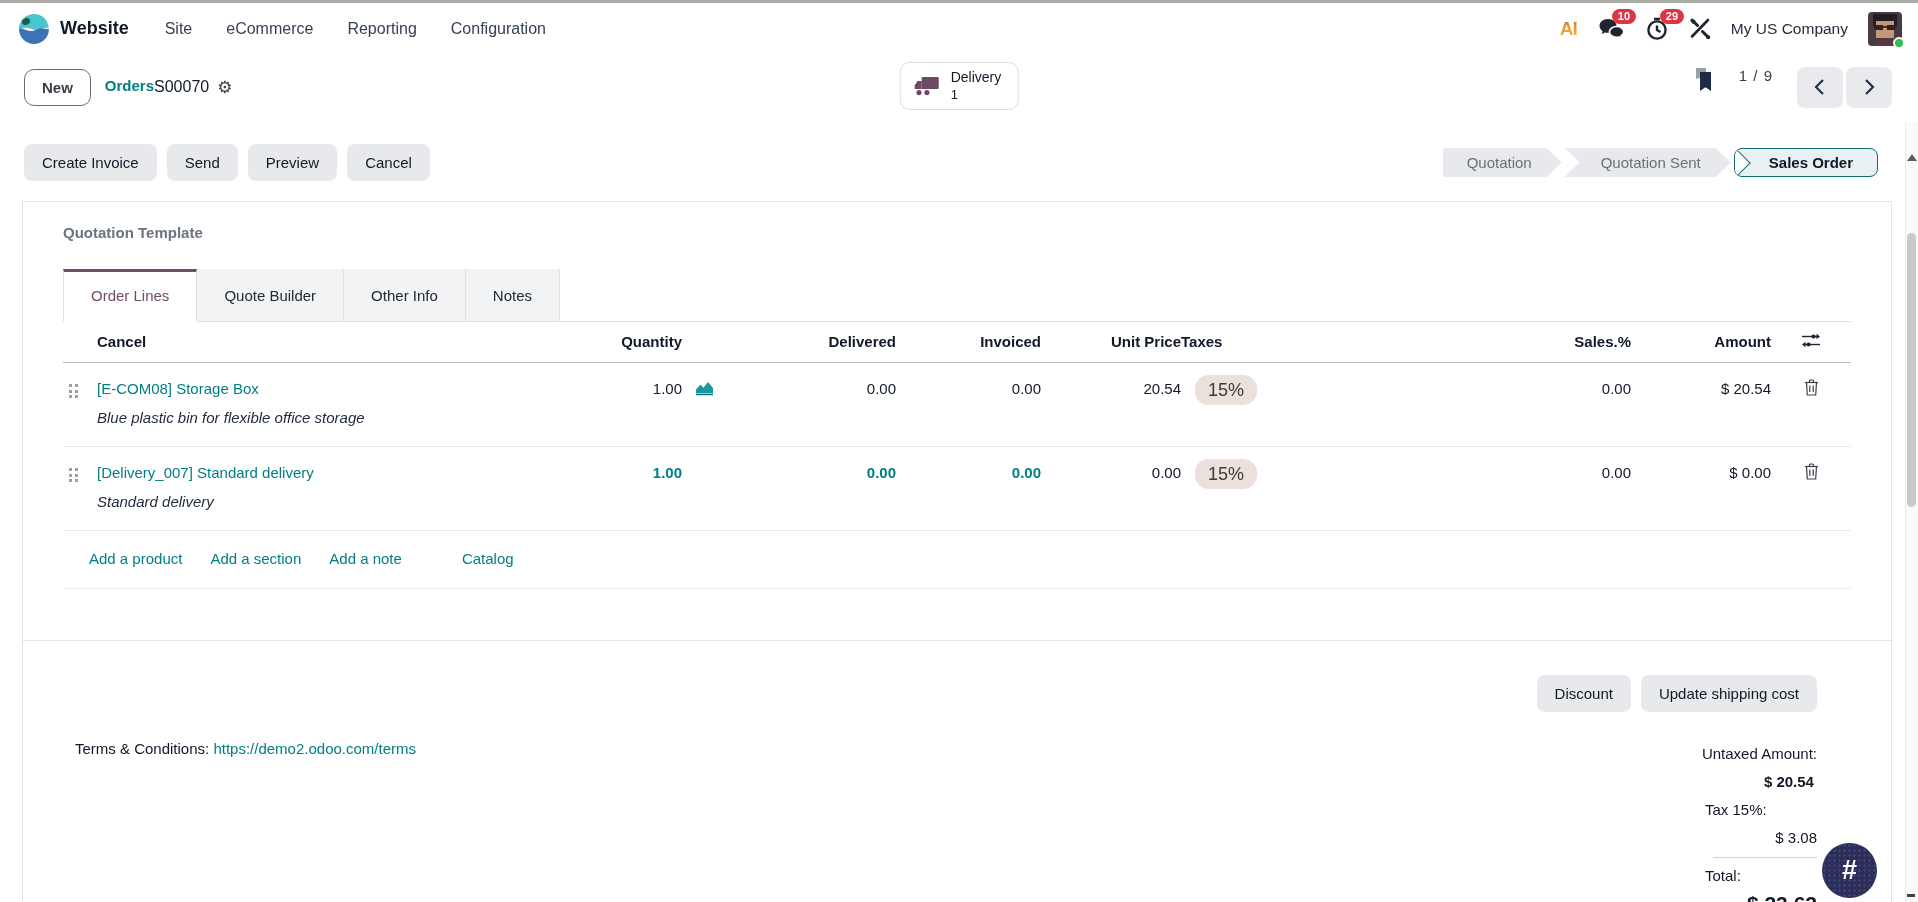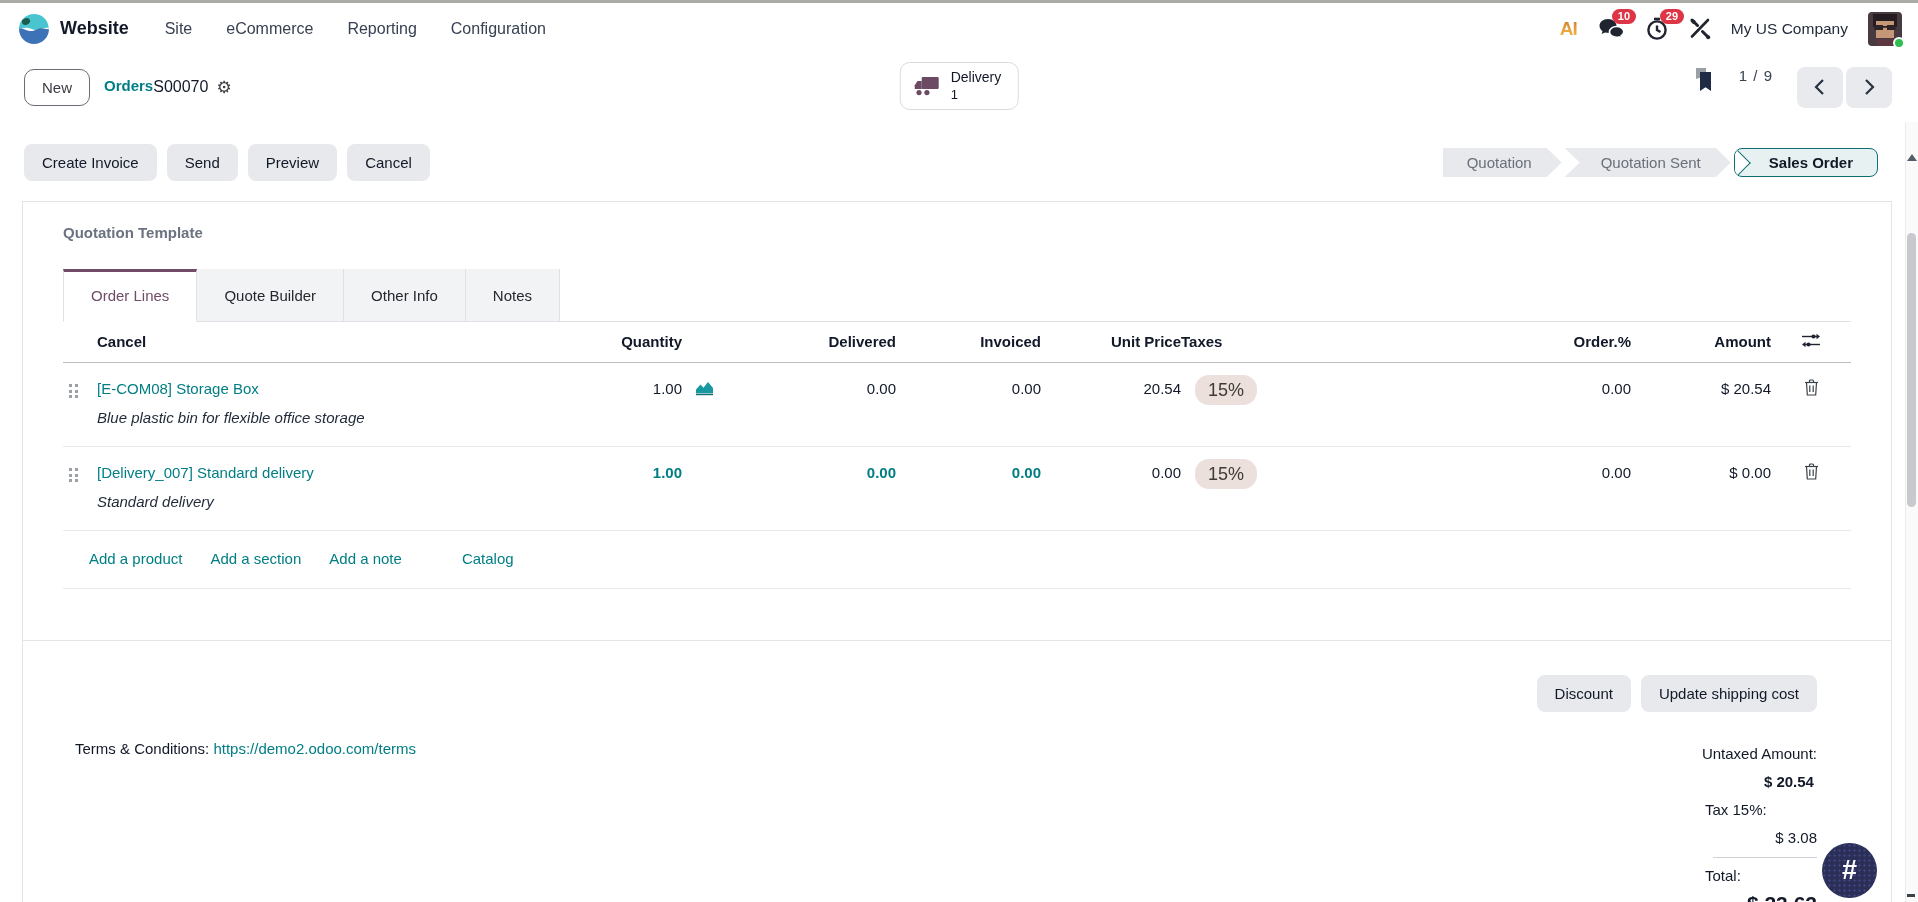--- a/index.html
+++ b/index.html
@@ -24,21 +24,21 @@
     font-size:11px; font-weight:700; padding:2px 6px; border-radius:10px; line-height:1; }
   .company-name { font-size:15.5px; color:#1f2937; }
   .avatar { position:relative; width:34px; height:34px; border-radius:4px; overflow:visible; }
   .avatar svg { border-radius:4px; display:block; }
   .status-dot { position:absolute; right:-3px; bottom:-3px; width:12px; height:12px;
     background:#2fbf4f; border:2px solid #fff; border-radius:50%; }
 
   
   .control-panel { height:66px; display:flex; align-items:center; padding:0 26px 0 24px; position:relative; }
   .btn-new { background:#fff; border:1px solid #6f6a76; border-radius:10px; padding:9px 17px;
-    font-size:15px; font-weight:400; color:#3d3a44; cursor:pointer;text-align:center; }
+    font-size:15px; font-weight:700; color:#3d3a44; cursor:pointer;text-align:center; }
   .breadcrumb { margin-left:14px; display:flex; line-height:1.35; }
   .bc-parent { color:#017e84; font-weight:700; font-size:15px; cursor:pointer; }
   .bc-current { font-size:16px; color:#111827; display:flex; align-items:center; gap:8px; }
   .gear { font-size:17px; color:#3f3f46; cursor:pointer; line-height:1; }
   .smart-btn { position:absolute; left:50%; transform:translateX(-50%); top:8px;
     display:flex; align-items:center; gap:10px; padding:6px 16px 6px 12px; background:#fff;
     border:1px solid #d9dbde; border-radius:10px; cursor:pointer; min-height:46px; }
   .smart-txt { display:flex; flex-direction:column; line-height:1.25; }
   .smart-label { font-size:14px; color:#111827; }
   .smart-count { font-size:13px; color:#111827; }
@@ -271,21 +271,21 @@
   <div class="otable">
     <div class="trow thead">
       <div></div>
       <div>Cancel</div>
       <div class="r">Quantity</div>
       <div></div>
       <div class="r">Delivered</div>
       <div class="r">Invoiced</div>
       <div class="r">Unit Price</div>
       <div class="taxcol">Taxes</div>
-      <div class="r">Order.%</div>
+      <div class="r">Sales.%</div>
       <div class="r">Amount</div>
       <div class="c">
         <svg width="20" height="15" viewBox="0 0 20 15">
           <line x1="1" y1="3.5" x2="16" y2="3.5" stroke="#1f2430" stroke-width="1.4"></line>
           <path d="M15.5 0.8l3.5 2.7-3.5 2.7z" fill="#1f2430"></path>
           <circle cx="12.5" cy="3.5" r="2.1" fill="#1f2430"></circle>
           <line x1="4" y1="11.5" x2="19" y2="11.5" stroke="#1f2430" stroke-width="1.4"></line>
           <path d="M4.5 8.8L1 11.5l3.5 2.7z" fill="#1f2430"></path>
           <circle cx="7.5" cy="11.5" r="2.1" fill="#1f2430"></circle>
         </svg>

